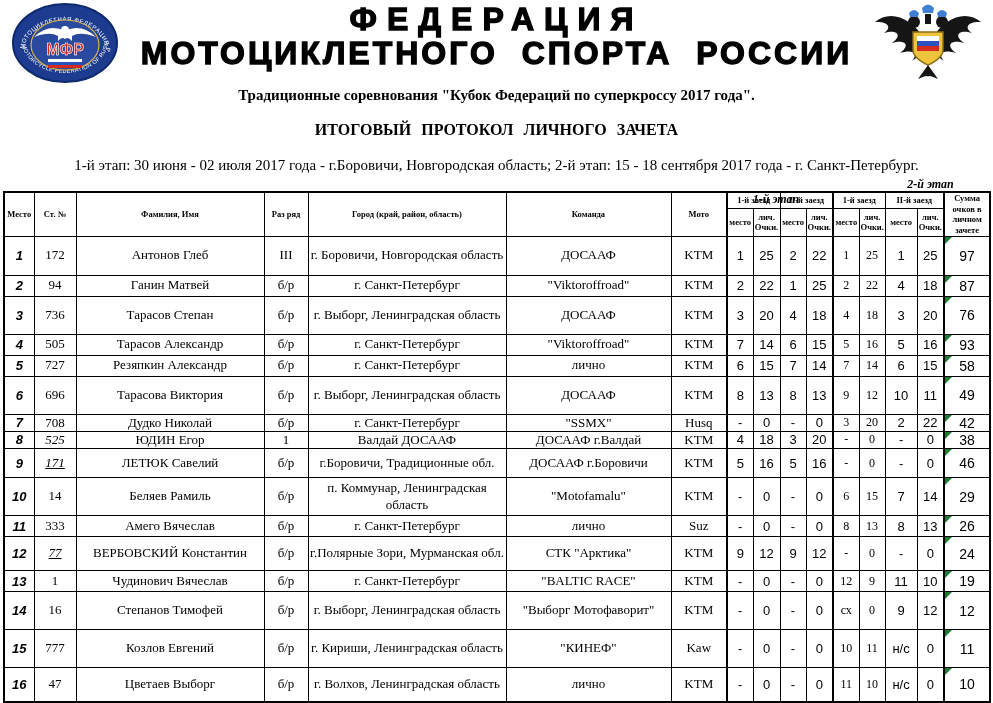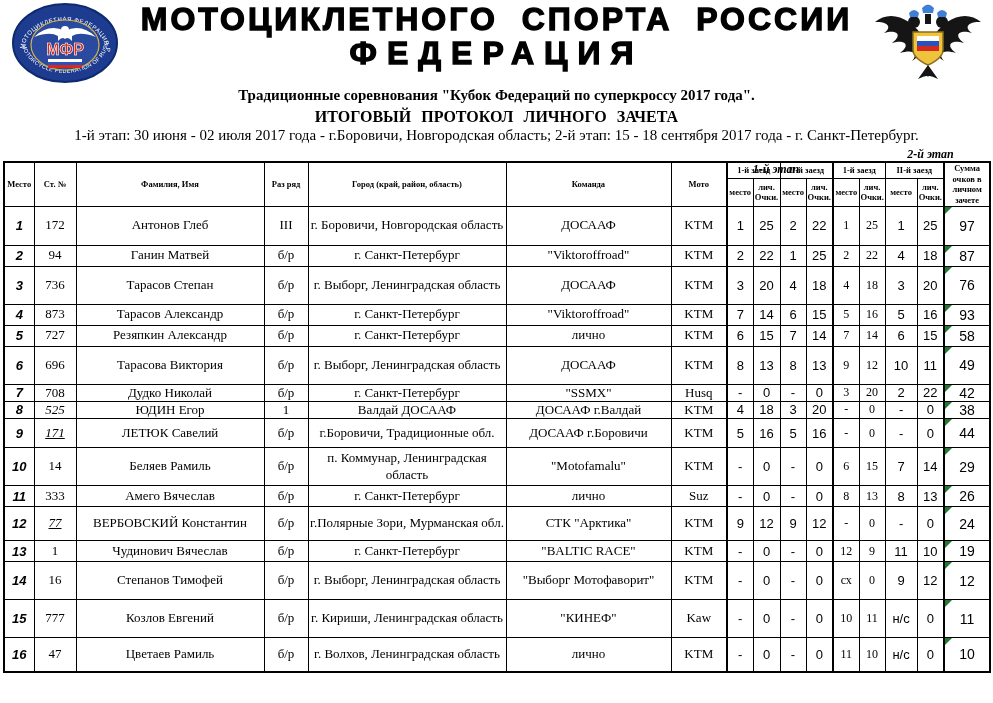--- a/index.html
+++ b/index.html
@@ -12,22 +12,22 @@
   .logo-left{position:absolute;left:12px;top:3px;}
   .logo-right{position:absolute;right:6px;top:0;}
   .titles{position:absolute;left:0;right:0;top:2px;text-align:center;}
   .title-line{
     font-family:"Liberation Sans",sans-serif;font-weight:bold;font-size:32px;
     line-height:34px;letter-spacing:10px;-webkit-text-stroke:1.3px #000;
   }
   .title-line.l2{letter-spacing:3px;word-spacing:12px;}
   
   .subtitle{text-align:center;font-weight:bold;font-size:15px;margin-top:3px;}
-  .protocol-title{text-align:center;font-weight:bold;font-size:16px;margin-top:4px;word-spacing:6px;}
-  .stages-line{text-align:center;font-size:15px;margin-top:1px;}
+  .protocol-title{text-align:center;font-weight:bold;font-size:16px;margin-top:17px;word-spacing:6px;}
+  .stages-line{text-align:center;font-size:15px;margin-top:18px;}
   .class-line{text-align:center;font-size:15px;font-weight:bold;font-style:italic;margin-top:1px;}
   
   .stage-labels{position:relative;height:14px;margin:3px 0 0 3px;width:986px;}
   .stage-label{position:absolute;top:0;font-style:italic;font-weight:bold;font-size:12px;text-align:center;}
   .stage-label.s1{left:720px;width:106px;margin-top:15px;}
   .stage-label.s2{left:872px;width:111px;}
   
   table.results{
     border-collapse:collapse;table-layout:fixed;width:986px;margin-left:3px;
     border:2px solid #000;
@@ -78,22 +78,22 @@
         <path d="M22 34 Q37 20 53 28 Q69 20 84 34 Q68 28 60 33 L60 38 Q56 33 53 36 Q50 33 46 38 L46 33 Q38 28 22 34 Z" fill="#ffffff"></path>
         <circle cx="53" cy="27" r="4" fill="#ffffff"></circle>
         <rect x="36" y="56" width="34" height="3" fill="#ffffff"></rect>
         <rect x="36" y="59" width="34" height="3" fill="#2a52be"></rect>
         <rect x="36" y="62" width="34" height="3" fill="#d52b1e"></rect>
         <text x="53" y="52" text-anchor="middle" font-size="16" font-weight="bold" font-family="Liberation Sans, sans-serif" fill="#d52b1e" stroke="#ffffff" stroke-width="0.6">МФР</text>
       </svg>
     </div>
 
     <div class="titles">
+      <div class="title-line l1">ФЕДЕРАЦИЯ</div>
       <div class="title-line l2">МОТОЦИКЛЕТНОГО СПОРТА РОССИИ</div>
-      <div class="title-line l1">ФЕДЕРАЦИЯ</div>
     </div>
 
     <div class="logo-right">
       <svg width="118" height="86" viewBox="0 0 118 86">
 
         <path d="M56 40 C42 16 20 10 6 22 C18 21 24 27 15 33 C28 29 34 35 23 43 C36 39 42 45 31 53 C44 49 50 53 43 61 C50 57 54 50 56 44 Z" fill="#151515"></path>
         <path d="M62 40 C76 16 98 10 112 22 C100 21 94 27 103 33 C90 29 84 35 95 43 C82 39 76 45 87 53 C74 49 68 53 75 61 C68 57 64 50 62 44 Z" fill="#151515"></path>
 
         <circle cx="45" cy="22" r="6" fill="#151515"></circle>
         <circle cx="73" cy="22" r="6" fill="#151515"></circle>
@@ -219,21 +219,21 @@
           <td class="p-sans">4</td>
           <td class="p-sans">18</td>
           <td class="p-serif bl-thick">4</td>
           <td class="p-serif">18</td>
           <td class="p-sans">3</td>
           <td class="p-sans">20</td>
           <td class="c-sum bl-thick">76</td>
         </tr>
         <tr style="height: 21px;">
           <td class="c-place">4</td>
-          <td class="c-num">873</td>
+          <td class="c-num">505</td>
           <td class="c-name">Тарасов Александр</td>
           <td class="c-rank">б/р</td>
           <td class="c-city">г. Санкт-Петербург</td>
           <td class="c-team">"Viktoroffroad"</td>
           <td class="c-moto">KTM</td>
           <td class="p-sans bl-thick">7</td>
           <td class="p-sans">14</td>
           <td class="p-sans">6</td>
           <td class="p-sans">15</td>
           <td class="p-serif bl-thick">5</td>
@@ -323,21 +323,21 @@
           <td class="c-team">ДОСААФ г.Боровичи</td>
           <td class="c-moto">KTM</td>
           <td class="p-sans bl-thick">5</td>
           <td class="p-sans">16</td>
           <td class="p-sans">5</td>
           <td class="p-sans">16</td>
           <td class="p-serif bl-thick">-</td>
           <td class="p-serif">0</td>
           <td class="p-sans">-</td>
           <td class="p-sans">0</td>
-          <td class="c-sum bl-thick">44</td>
+          <td class="c-sum bl-thick">46</td>
         </tr>
         <tr style="height: 38px;">
           <td class="c-place">10</td>
           <td class="c-num">14</td>
           <td class="c-name">Беляев Рамиль</td>
           <td class="c-rank">б/р</td>
           <td class="c-city">п. Коммунар, Ленинградская область</td>
           <td class="c-team">"Motofamalu"</td>
           <td class="c-moto">KTM</td>
           <td class="p-sans bl-thick">-</td>
@@ -436,21 +436,21 @@
           <td class="p-sans">0</td>
           <td class="p-serif bl-thick">10</td>
           <td class="p-serif">11</td>
           <td class="p-sans">н/с</td>
           <td class="p-sans">0</td>
           <td class="c-sum bl-thick">11</td>
         </tr>
         <tr style="height: 34px;">
           <td class="c-place">16</td>
           <td class="c-num">47</td>
-          <td class="c-name">Цветаев Рамиль</td>
+          <td class="c-name">Цветаев Выборг</td>
           <td class="c-rank">б/р</td>
           <td class="c-city">г. Волхов, Ленинградская область</td>
           <td class="c-team">лично</td>
           <td class="c-moto">KTM</td>
           <td class="p-sans bl-thick">-</td>
           <td class="p-sans">0</td>
           <td class="p-sans">-</td>
           <td class="p-sans">0</td>
           <td class="p-serif bl-thick">11</td>
           <td class="p-serif">10</td>

